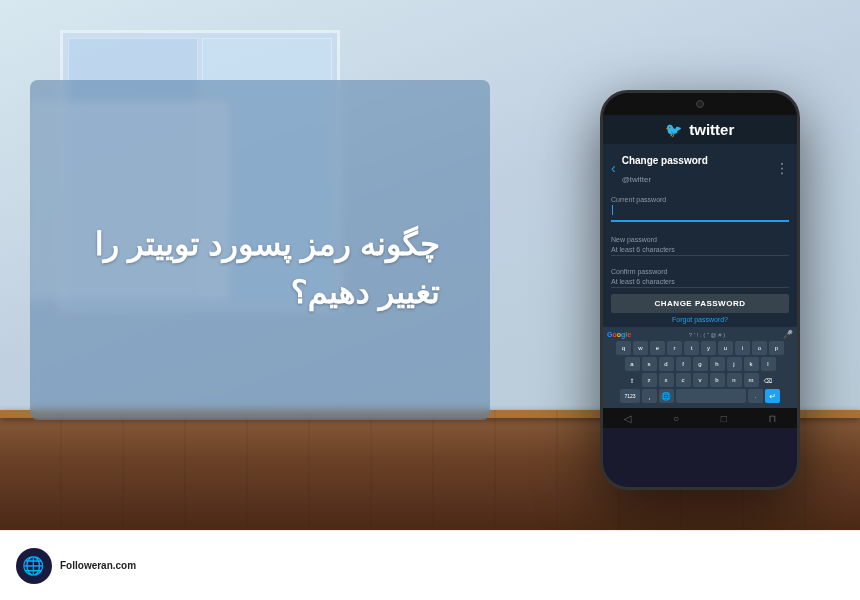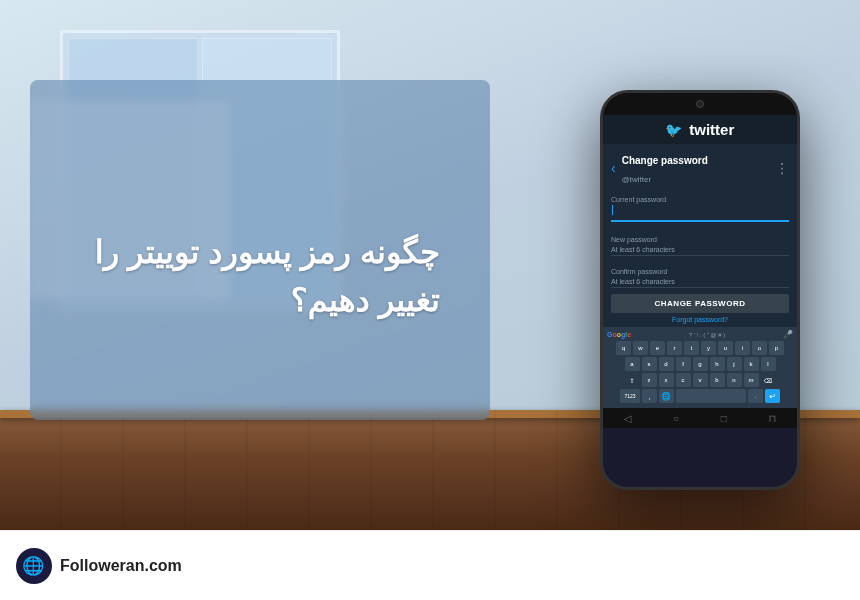--- a/index.html
+++ b/index.html
@@ -128,21 +128,20 @@
       text-align: right;
       direction: rtl;
     }
     .text-block h2 {
       font-size: 32px;
       font-weight: bold;
       color: #fff;
       line-height: 1.5;
       text-shadow: 0 1px 3px rgba(0,0,0,0.3);
       font-family: Arial, sans-serif;
-      margin-top: 8px;
     }
 
     
     .phone-wrapper {
       position: absolute;
       top: 90px;
       right: 60px;
       width: 200px;
       height: 400px;
     }
@@ -384,21 +383,21 @@
       display: flex;
       align-items: center;
       justify-content: center;
       overflow: hidden;
     }
     .globe-icon {
       font-size: 18px;
       color: #fff;
     }
     .footer-site {
-      font-size: 16px;
+      font-size: 10px;
       color: #222;
       font-weight: bold;
     }
   </style>
 </head>
 <body>
 
 <div class="page-wrapper">
 
   <div class="hero">

